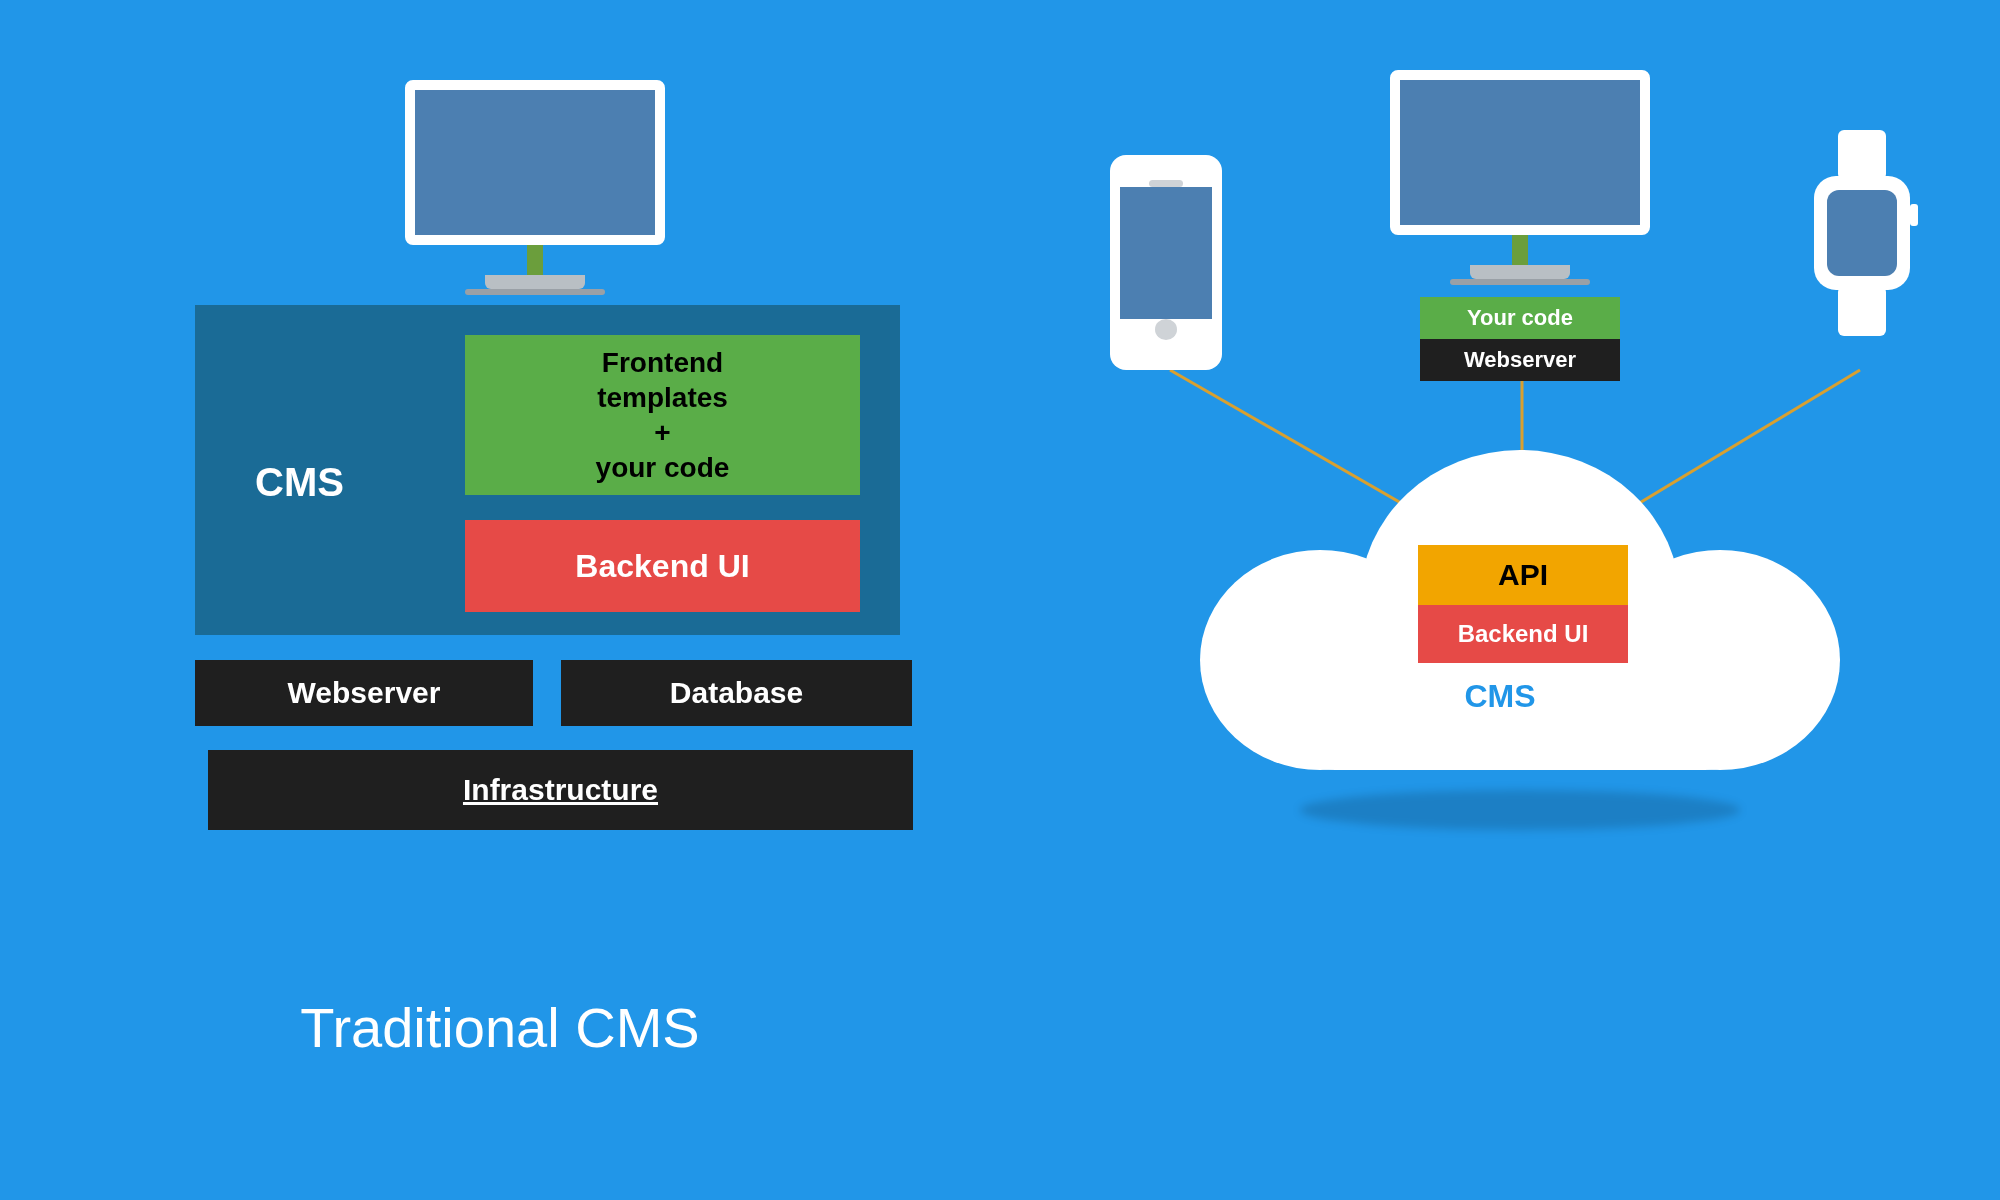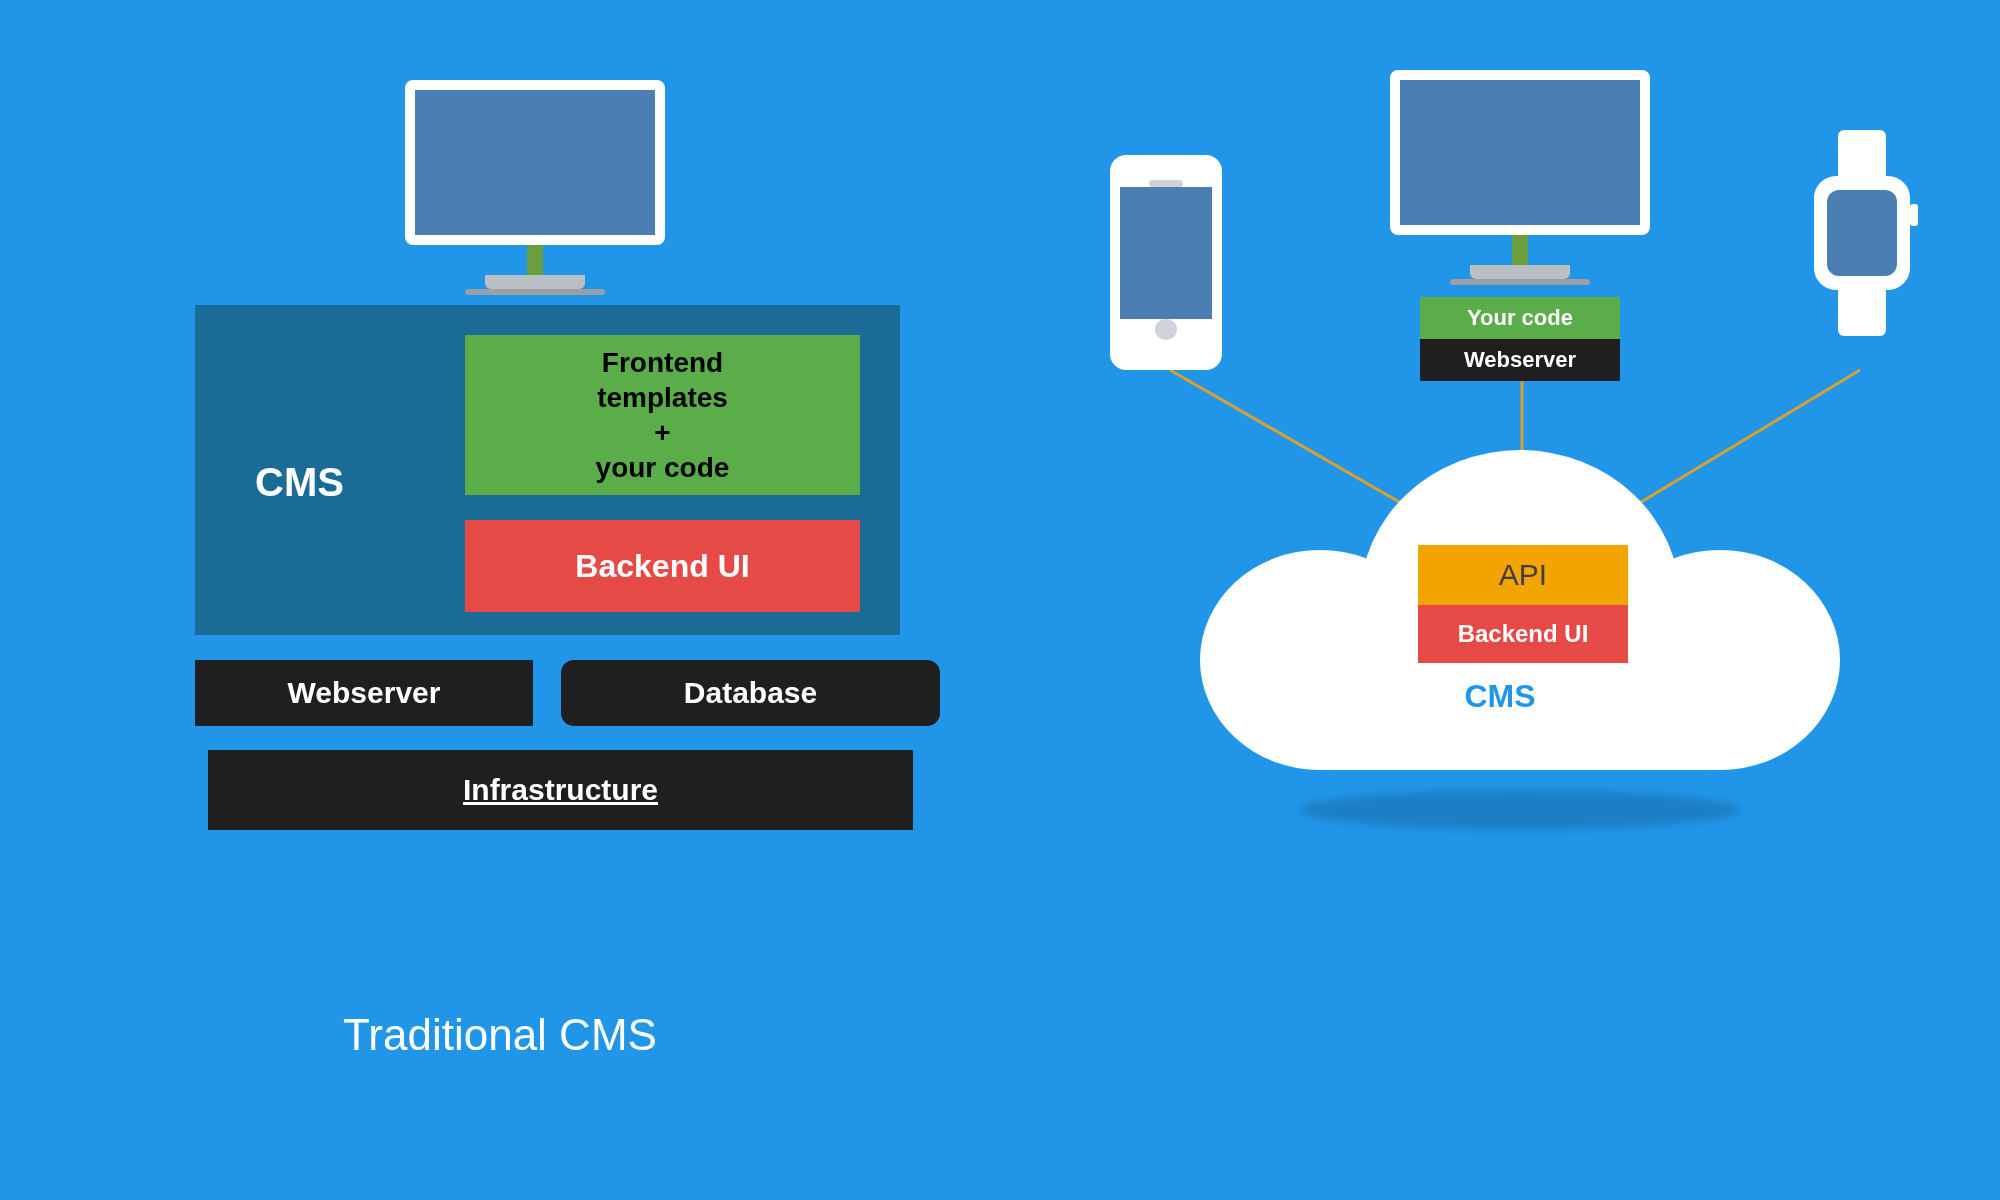--- a/index.html
+++ b/index.html
@@ -18,21 +18,21 @@
   }
   .left { left: 0; }
   .right { left: 1000px; }
 
   .caption {
     position: absolute;
     bottom: 140px;
     width: 100%;
     text-align: center;
     color: #ffffff;
-    font-size: 44px;
+    font-size: 56px;
     font-weight: 400;
   }
 
   
   .monitor {
     position: absolute;
     width: 260px;
   }
   .monitor .screen {
     width: 260px;
@@ -117,21 +117,21 @@
     position: absolute;
     background: #1f1f1f;
     color: #ffffff;
     font-weight: 700;
     font-size: 30px;
     display: flex;
     align-items: center;
     justify-content: center;
   }
   .webserver-box { left: 195px; top: 660px; width: 338px; height: 66px; }
-  .database-box  { left: 561px; top: 660px; width: 379px; height: 66px; border-radius: 13px; }
+  .database-box  { left: 561px; top: 660px; width: 351px; height: 66px; }
   .infra-box     { left: 208px; top: 750px; width: 705px; height: 80px; text-decoration: underline; }
 
   
   .phone {
     position: absolute;
     left: 110px; top: 155px;
     width: 112px; height: 215px;
     background: #ffffff;
     border-radius: 16px;
     padding: 25px 10px 30px 10px;
@@ -186,21 +186,21 @@
   }
   .cloud .c1 { left:0;   bottom:0; width:240px; height:220px; }
   .cloud .c2 { left:160px; top:0;  width:320px; height:300px; }
   .cloud .c3 { right:0;  bottom:0; width:240px; height:220px; }
 
   .api-box {
     position:absolute;
     left: 418px; top: 545px;
     width: 210px; height: 60px;
     background: #f2a500;
-    color:#404040; font-weight:400; font-size:30px;
+    color:#000000; font-weight:700; font-size:30px;
     display:flex; align-items:center; justify-content:center;
   }
   .backend2-box {
     position:absolute;
     left: 418px; top: 605px;
     width: 210px; height: 58px;
     background: #e64a47;
     color:#ffffff; font-weight:700; font-size:24px;
     display:flex; align-items:center; justify-content:center;
   }

